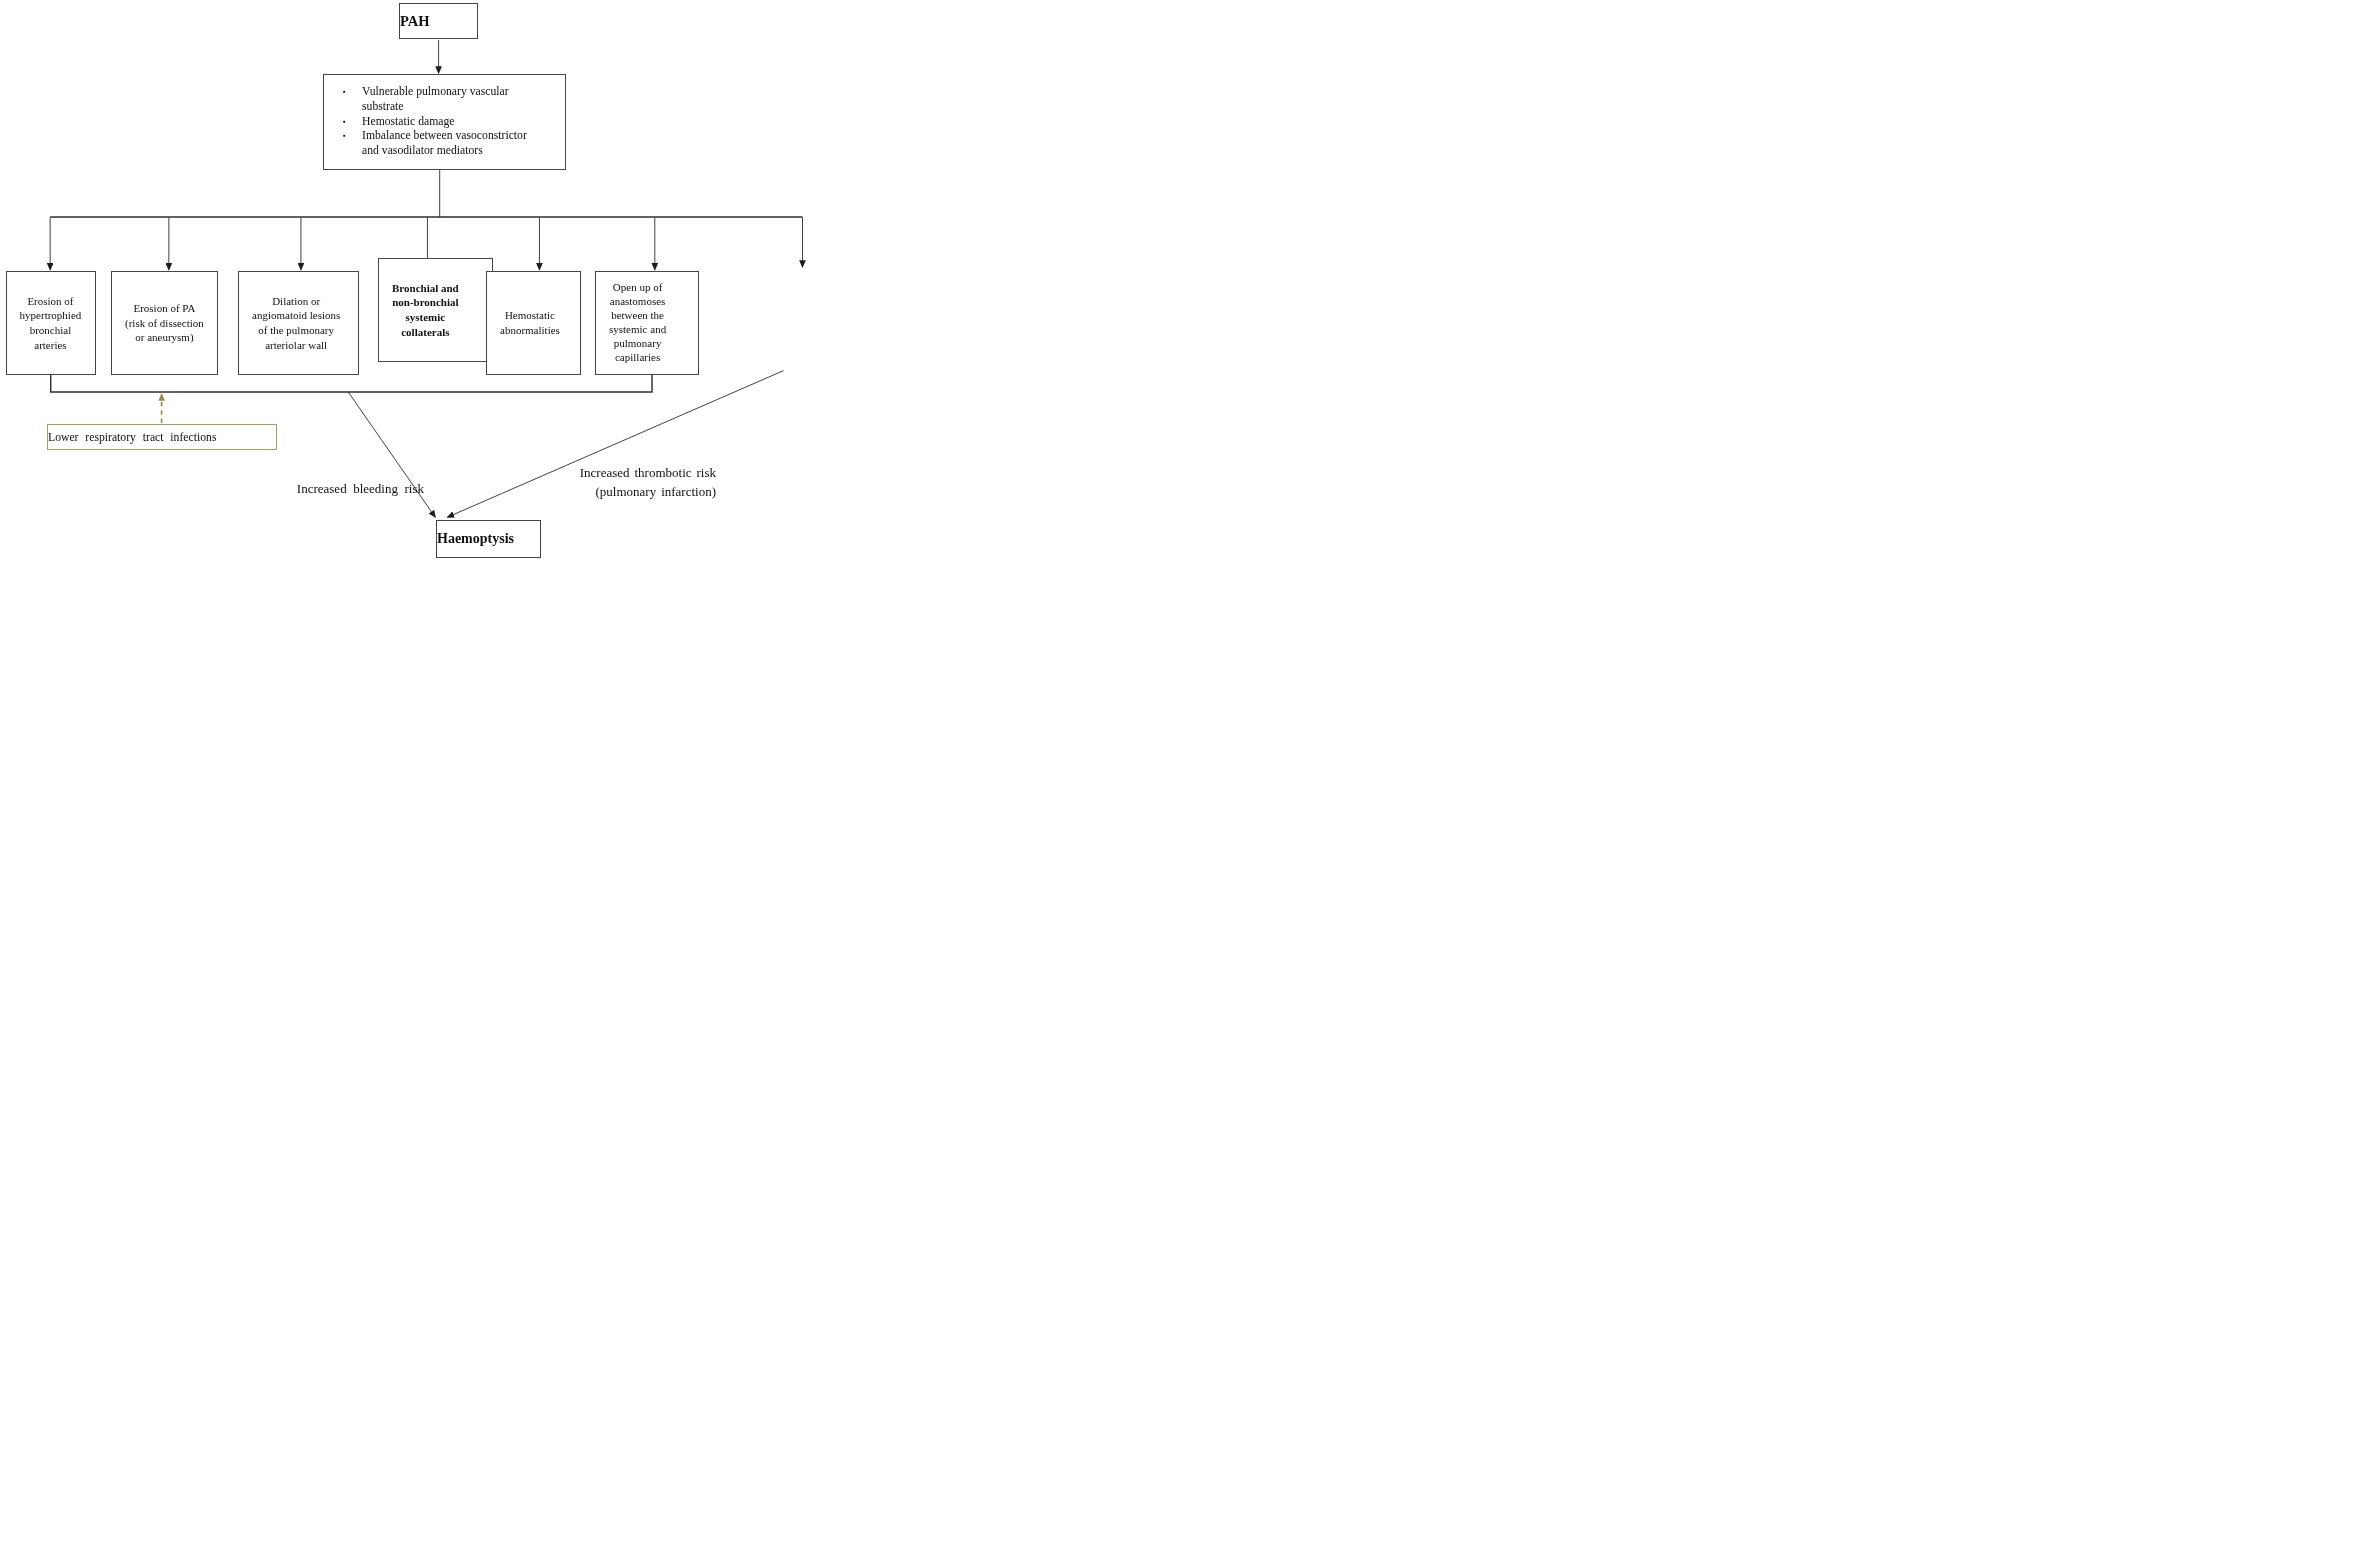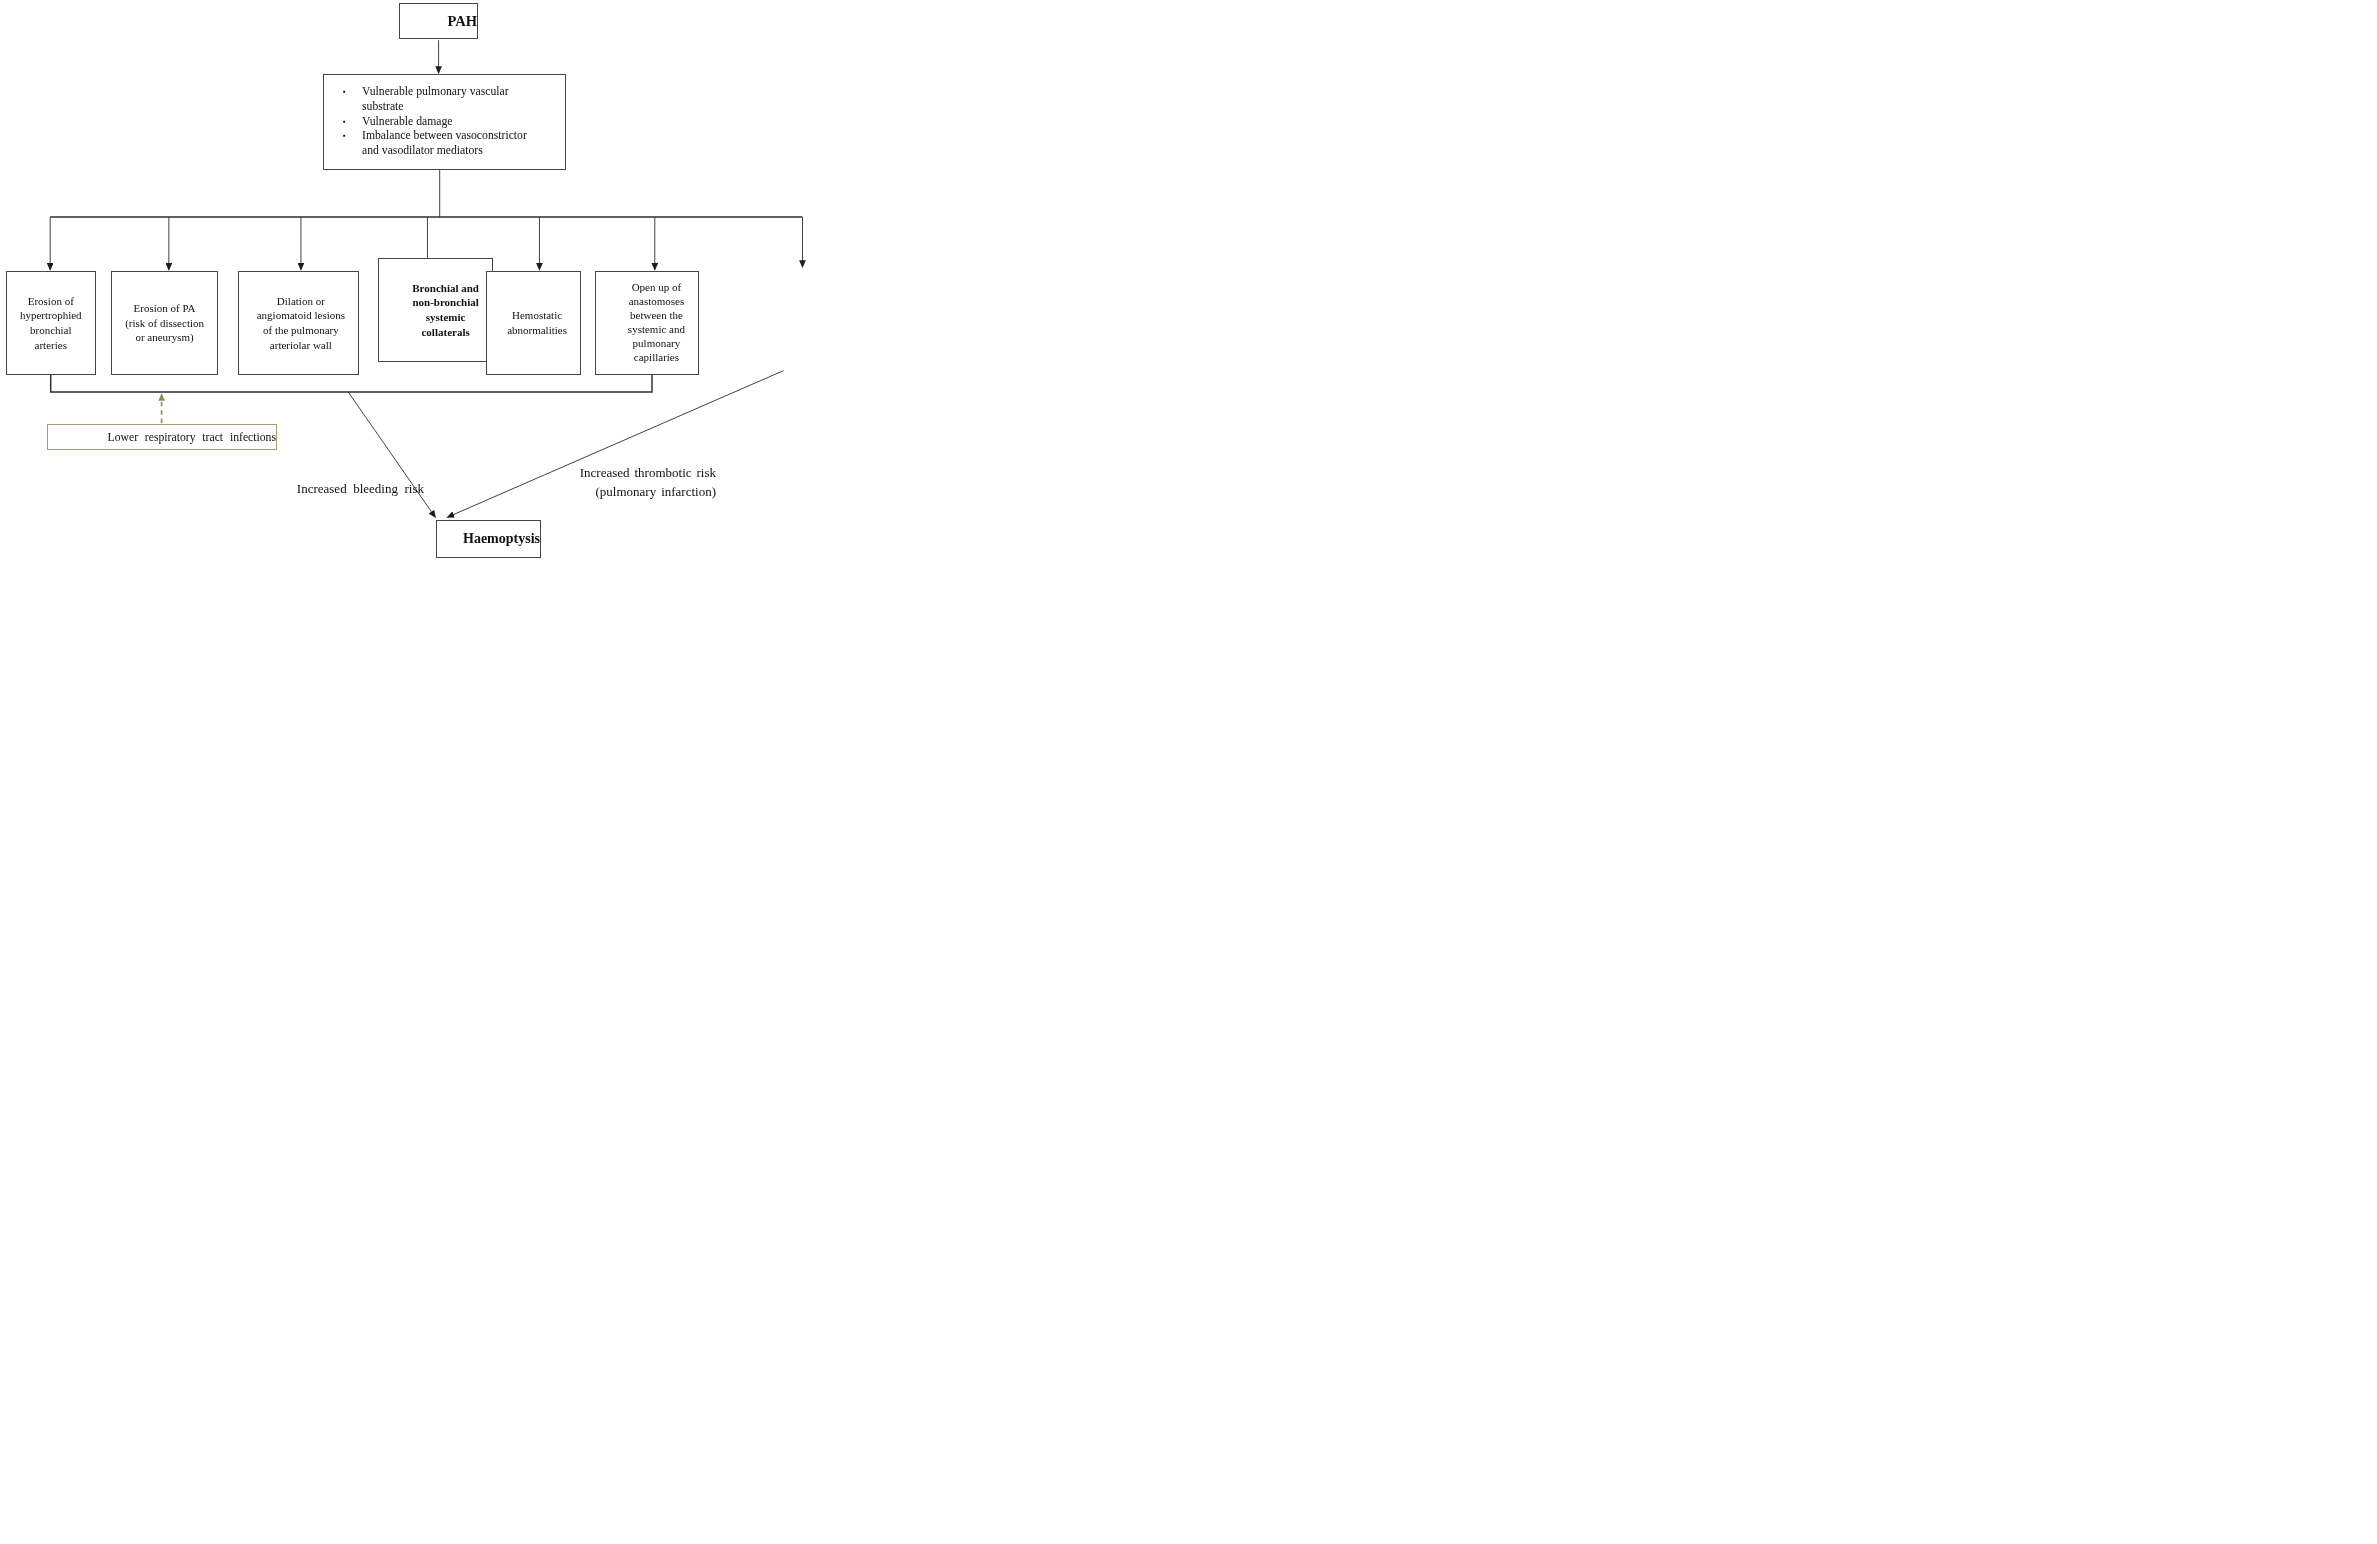--- a/index.html
+++ b/index.html
@@ -30,21 +30,21 @@
     stroke-dasharray: 8 7;
     fill: none;
   }
   .node {
     position: absolute;
     box-sizing: border-box;
     background: #ffffff;
     border: 1.1px solid #454545;
     display: flex;
     align-items: center;
-    justify-content: flex-end;
+    justify-content: flex-start;
     text-align: center;
     white-space: pre-line;
   }
   .node-pah {
     left: 399px; top: 3.3px; width: 79px; height: 36px;
     font-weight: bold; font-size: 14.5px;
   }
   .node-mech {
     left: 323px; top: 74px; width: 243px; height: 96px;
     flex-direction: column;
@@ -131,21 +131,21 @@
   </div>
 
   <div class="node node-mech">
     <div class="mech-item">
       <span class="sq">▪</span>
       <span>Vulnerable pulmonary vascular
 substrate</span>
     </div>
     <div class="mech-item">
       <span class="sq">▪</span>
-      <span>Vulnerable damage</span>
+      <span>Hemostatic damage</span>
     </div>
     <div class="mech-item">
       <span class="sq">▪</span>
       <span>Imbalance between vasoconstrictor
 and vasodilator mediators</span>
     </div>
   </div>
 
   <div class="node branch b1">
     <span>Erosion of

